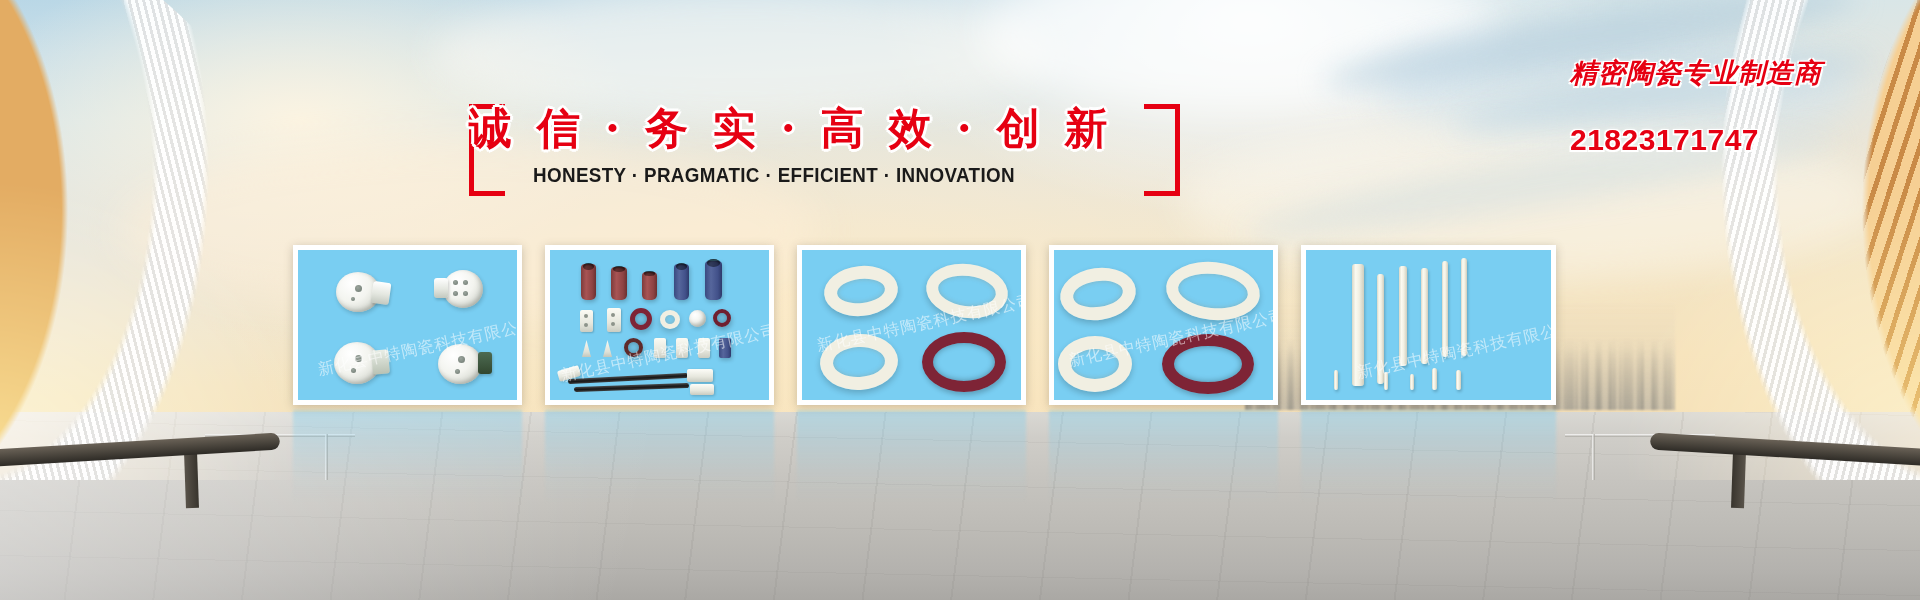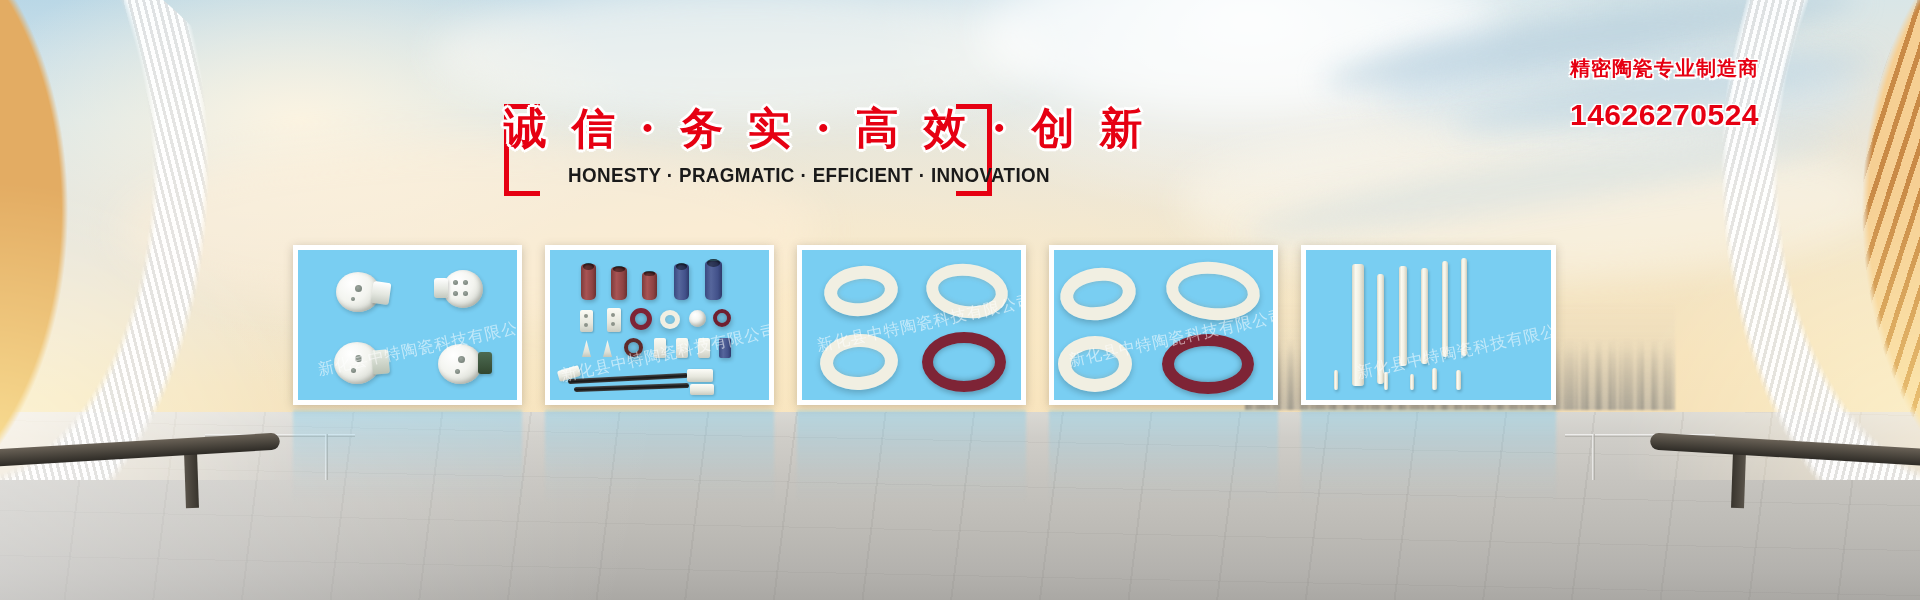--- a/index.html
+++ b/index.html
@@ -200,22 +200,22 @@
   .glass-post {
     position:absolute; width:3px; height:46px;
     background:linear-gradient(to right, rgba(255,255,255,.8), rgba(140,138,130,.6));
   }
   .glass-post.gp1 { left:325px; top:434px; }
   .glass-post.gp2 { right:325px; top:434px; }
 
   
   .slogan {
     position:absolute;
-    left:504px; top:104px;
-    width:488px; height:92px;
+    left:469px; top:104px;
+    width:711px; height:92px;
   }
   .bracket {
     position:absolute; top:0; width:36px; height:92px;
     border-top:5px solid #e60012;
     border-bottom:5px solid #e60012;
   }
   .bracket.left  { left:0;  border-left:5px solid #e60012; }
   .bracket.right { right:0; border-right:5px solid #e60012; }
 
   .slogan-cn {
@@ -254,21 +254,21 @@
   }
   .contact .line {
     color:#e60012;
     font-weight:700;
     white-space:nowrap;
     text-shadow:
       -1.5px -1.5px 0 #fff, 1.5px -1.5px 0 #fff,
       -1.5px  1.5px 0 #fff, 1.5px  1.5px 0 #fff,
       0 0 4px rgba(255,255,255,.9);
   }
-  .contact .tagline { font-size:20px; letter-spacing:1px; margin-bottom:16px; }
+  .contact .tagline { font-size:27px; letter-spacing:1px; margin-bottom:32px;font-style:italic; }
   .contact .hotline-label { font-size:21px; letter-spacing:1px; margin-bottom:4px; }
   .contact .hotline-number {
     font-size:30px;
     letter-spacing:.5px;
     font-family:"Liberation Sans","DejaVu Sans",sans-serif;
   }
 
   
   .panels {
     position:absolute; left:0; top:245px; width:1920px; height:160px;
@@ -443,21 +443,21 @@
 
   <div class="slogan">
     <div class="bracket left"></div>
     <div class="bracket right"></div>
     <div class="slogan-cn">诚 信 · 务 实 · 高 效 · 创 新</div>
     <div class="slogan-en">HONESTY · PRAGMATIC · EFFICIENT · INNOVATION</div>
   </div>
 
   <div class="contact">
     <div class="line tagline">精密陶瓷专业制造商</div>
-    <div class="line hotline-number">14626270524</div>
+    <div class="line hotline-number">21823171747</div>
   </div>
 
   <div class="reflection r1"></div>
   <div class="reflection r2"></div>
   <div class="reflection r3"></div>
   <div class="reflection r4"></div>
   <div class="reflection r5"></div>
 
   <div class="panels">
 

